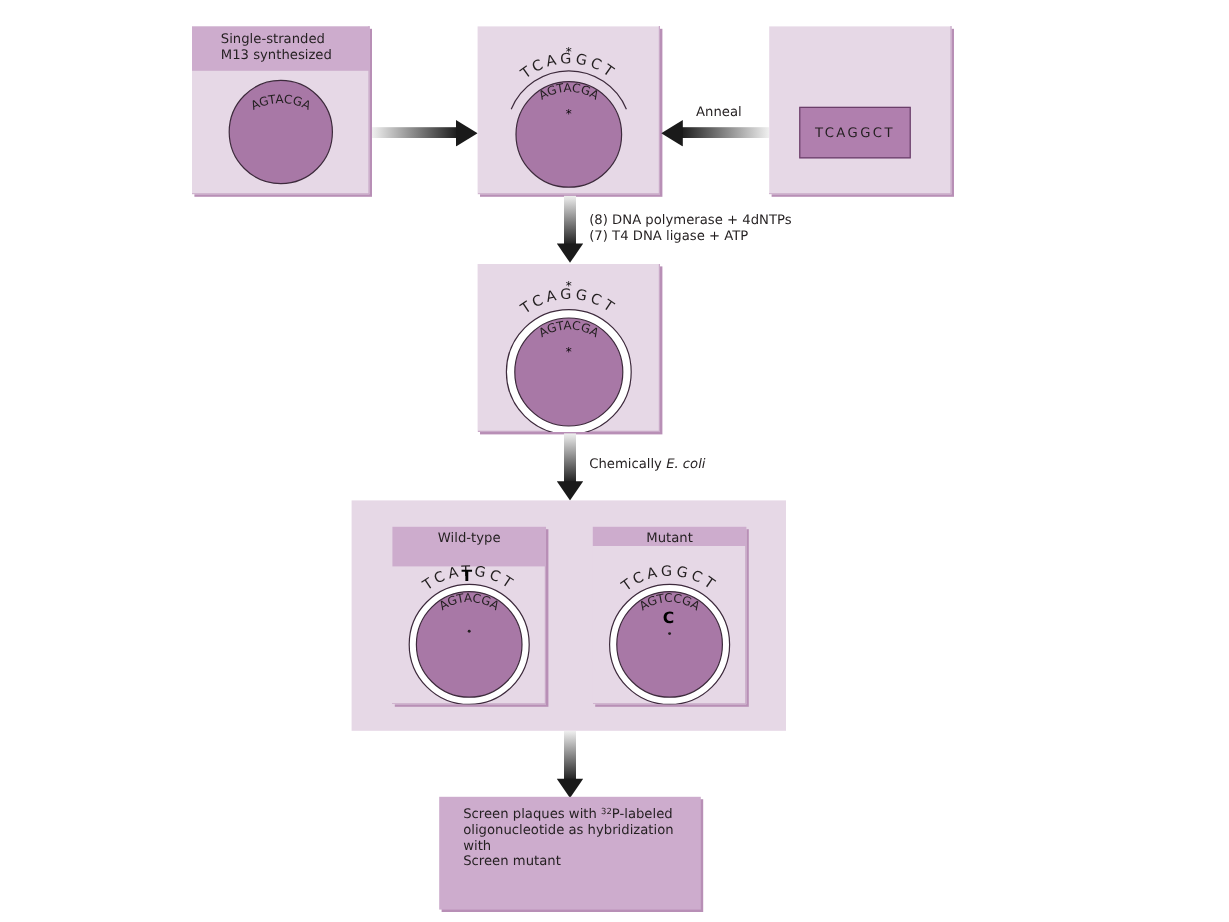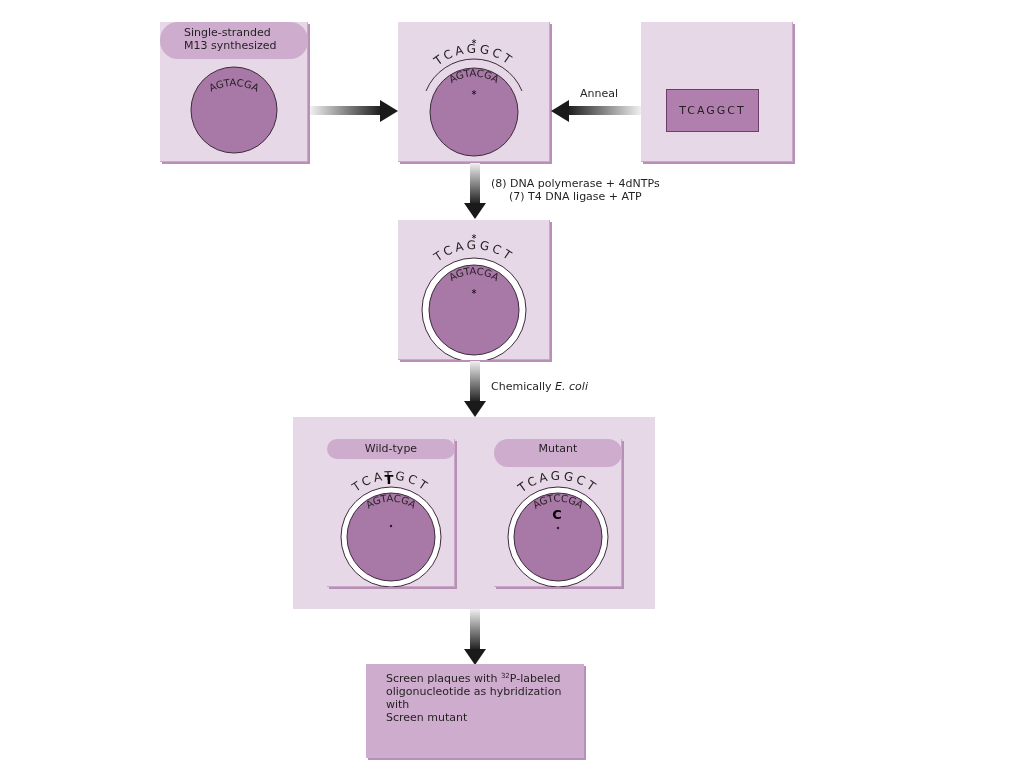--- a/index.html
+++ b/index.html
@@ -2,23 +2,23 @@
 <html><head>
 <meta charset="utf-8">
 <style>
   html, body { margin: 0; padding: 0; }
   body { width: 1024px; height: 768px; background: #ffffff; position: relative; overflow: hidden;
          font-family: "DejaVu Sans", sans-serif; color: #231f20; }
   .abs { position: absolute; }
   .panel { position: absolute; background: #e6d8e6; box-sizing: border-box;
            box-shadow: 2px 2px 0 #b88fb6, inset -1px -1px 0 #c9a9c8; }
   .panel-head { position: absolute; left: 0; right: 0; top: 0; background: #cdaccd;
-                font-size: 11px; line-height: 13px; padding: 4px 0 0 24px; box-sizing: border-box; border-radius: 18px; }
+                font-size: 11px; line-height: 13px; padding: 4px 0 0 24px; box-sizing: border-box; }
   .panel-head.center { text-align: center; padding-left: 0; line-height: 16px; padding-top: 2px; }
-  .label { position: absolute; font-size: 11px; line-height: 13px; white-space: nowrap; text-align: center; }
+  .label { position: absolute; font-size: 11px; line-height: 13px; white-space: nowrap; }
   .label i { font-style: italic; }
   .oligo-box { position: absolute; background: #b07fae; border: 1px solid #6a3f69;
                font-size: 11px; letter-spacing: 2px; text-align: center; box-sizing: border-box; }
   .result-box { position: absolute; background: #cdaccd; font-size: 11px; line-height: 13px;
                 padding: 8px 0 0 20px; box-sizing: border-box; box-shadow: 2px 2px 0 #b88fb6; }
   sup { font-size: 7px; vertical-align: 4px; line-height: 0; }
   svg text { font-family: "DejaVu Sans", sans-serif; }
 </style>
 </head>
 <body>
@@ -123,41 +123,41 @@
   <rect x="6" y="0" width="10" height="42" fill="url(#g-down)"></rect>
   <polygon points="0,40 22,40 11,56" fill="#1a1a1a"></polygon>
 </svg>
 <div class="label" style="left:491px; top:380px;">
   <span>Chemically </span><i>E. coli</i>
 </div>
 
 <div class="panel" style="left:293px; top:417px; width:362px; height:192px; box-shadow:none;">
 
   <div class="panel" style="left:34px; top:22px; width:128px; height:148px;">
-    <div class="panel-head center" style="height:20px;">Wild-type</div>
+    <div class="panel-head center" style="height:33px;">Wild-type</div>
     <svg class="abs" style="left:0; top:0;" width="128" height="148">
       <defs>
         <path id="arc-wt-outer" d="M 10 82 A 56 56 0 0 1 118 82" fill="none"></path>
         <path id="arc-wt-inner" d="M 27 92 A 38 38 0 0 1 101 92" fill="none"></path>
       </defs>
       <circle cx="64" cy="98" r="50" fill="#ffffff" stroke="#3d2a3c" stroke-width="1"></circle>
       <circle cx="64" cy="98" r="44" fill="#a878a6" stroke="#3d2a3c" stroke-width="1"></circle>
       <text font-size="12" fill="#231f20" letter-spacing="3">
         <textPath href="#arc-wt-outer" startOffset="50%" text-anchor="middle">TCATGCT</textPath>
       </text>
       <text font-size="10" fill="#231f20">
         <textPath href="#arc-wt-inner" startOffset="50%" text-anchor="middle">AGTACGA</textPath>
       </text>
       <text x="62" y="45" font-size="13" font-weight="bold" text-anchor="middle">T</text>
       <circle cx="64" cy="87" r="1.2" fill="#231f20"></circle>
     </svg>
   </div>
 
   <div class="panel" style="left:201px; top:22px; width:128px; height:148px;">
-    <div class="panel-head center" style="height:28px;">Mutant</div>
+    <div class="panel-head center" style="height:16px;">Mutant</div>
     <svg class="abs" style="left:0; top:0;" width="128" height="148">
       <defs>
         <path id="arc-mt-outer" d="M 10 82 A 56 56 0 0 1 118 82" fill="none"></path>
         <path id="arc-mt-inner" d="M 27 92 A 38 38 0 0 1 101 92" fill="none"></path>
       </defs>
       <circle cx="64" cy="98" r="50" fill="#ffffff" stroke="#3d2a3c" stroke-width="1"></circle>
       <circle cx="64" cy="98" r="44" fill="#a878a6" stroke="#3d2a3c" stroke-width="1"></circle>
       <text font-size="12" fill="#231f20" letter-spacing="3">
         <textPath href="#arc-mt-outer" startOffset="50%" text-anchor="middle">TCAGGCT</textPath>
       </text>

